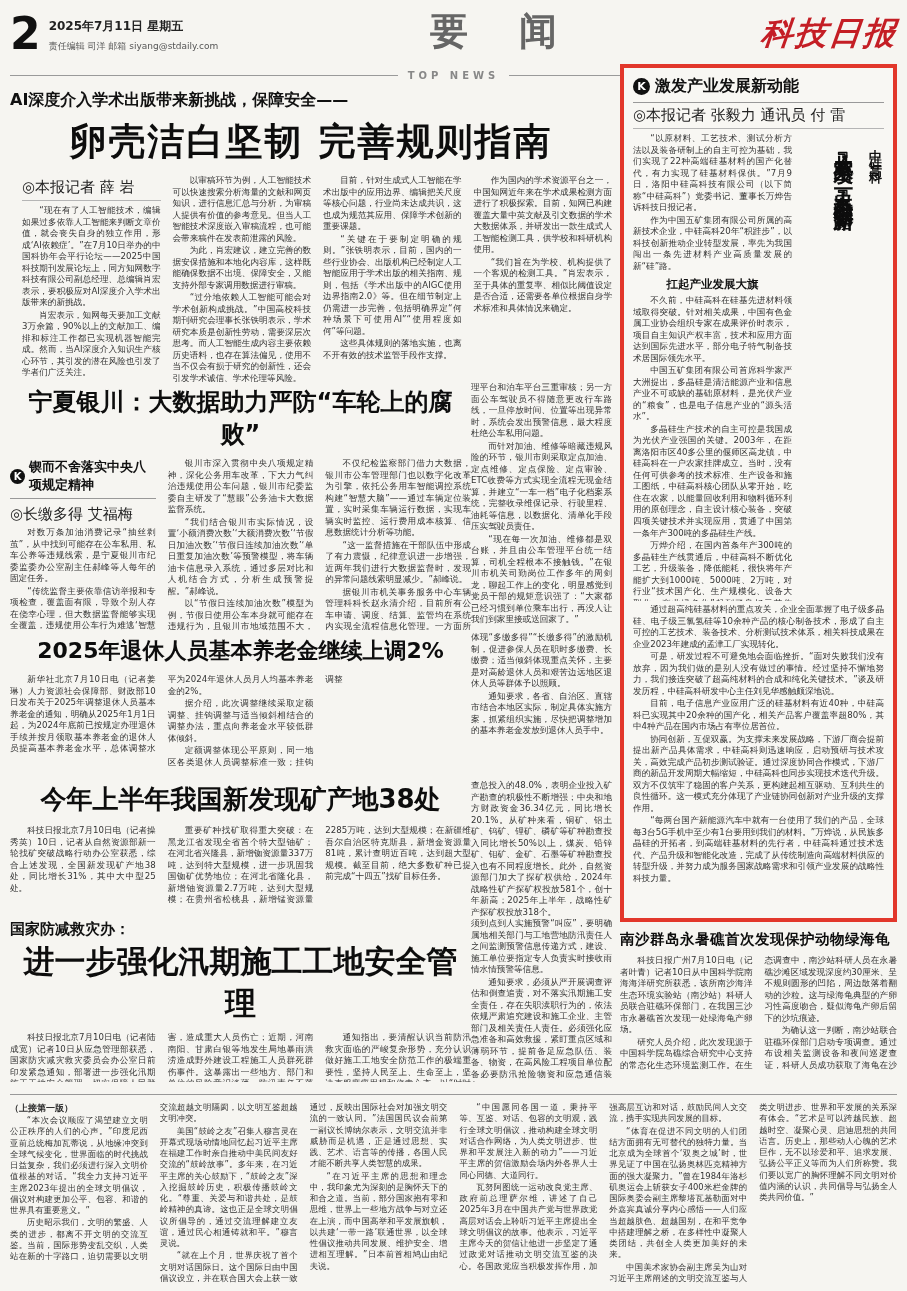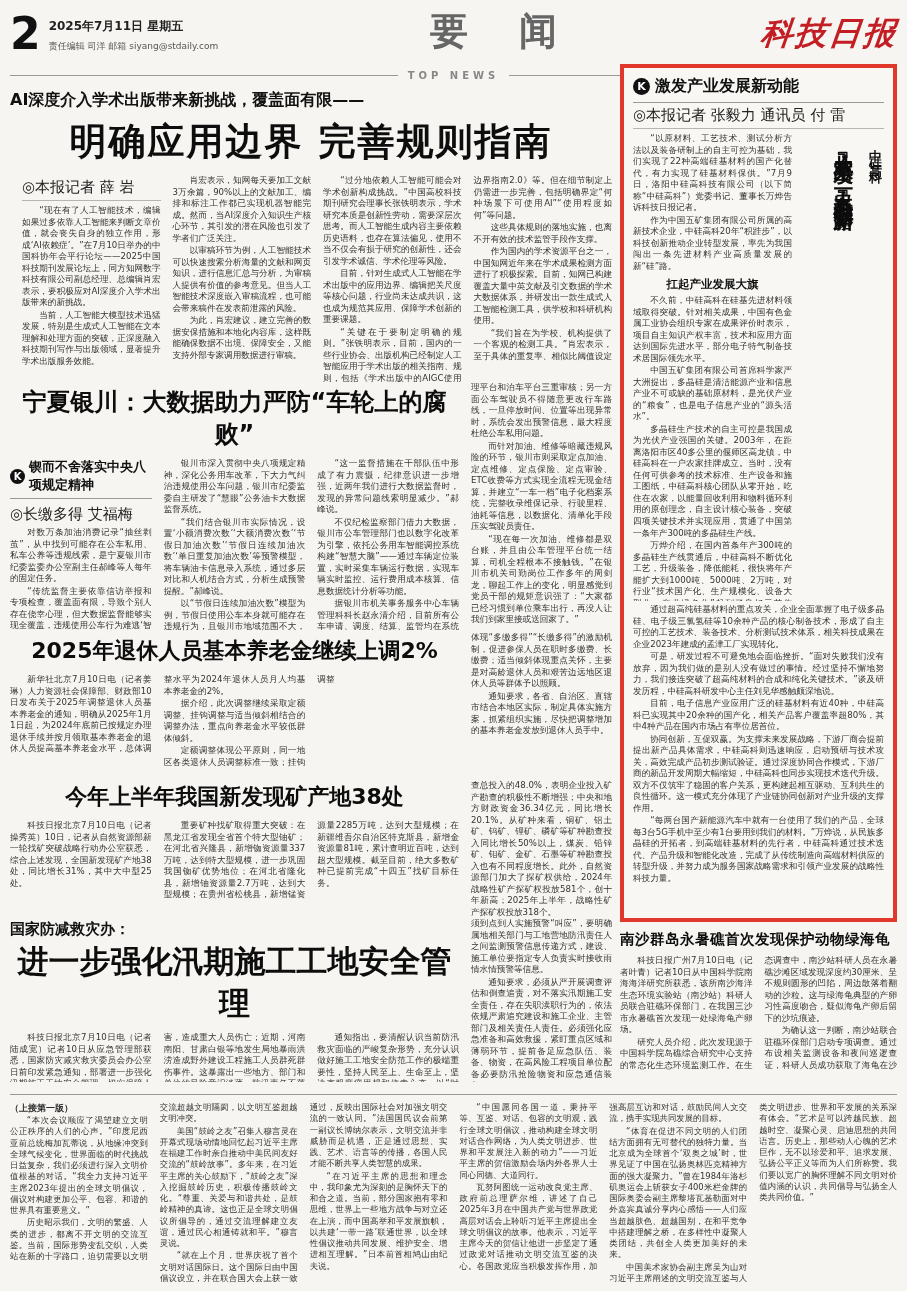--- a/index.html
+++ b/index.html
@@ -45,34 +45,34 @@
   .kicon { width:15px; height:15px; min-width:15px; border-radius:50%; background:#111; color:#fff;
            font-size:10px; font-weight:900; display:inline-flex; align-items:center; justify-content:center; }
 
   
   .art-ai { height:294px; overflow:hidden; }
   .ai-kicker { font-size:16px; font-weight:bold; color:#111; padding:2px 0 4px; }
   .ai-head { font-size:37px; font-weight:900; color:#0d0d0d; text-align:center; letter-spacing:2px; padding:2px 0 8px; }
   .ai-body { height:210px;margin-left:12px; }
 
   
-  .art-row { display:flex; gap:12px; overflow:hidden; }
+  .art-row { display:flex; overflow:hidden; }
   .art-main { flex:1; overflow:hidden; }
   .mid-head { font-weight:900; color:#0d0d0d; text-align:center; }
 
   .art-yc { height:250px; }
   .yc-head { font-size:24px; padding:4px 0 8px; }
   .yc-body { height:198px; }
 
   .art-pn { height:148px; }
   .pn-head { font-size:22px; padding:4px 0 8px; }
   .pn-body { height:100px; }
 
   .art-mn { height:138px; }
-  .mn-head { font-size:22px; padding:2px 0 8px; }
+  .mn-head { font-size:26px; padding:2px 0 8px; }
   .mn-body { height:92px; }
 
   .art-fl { height:164px; }
   .fl-kicker { font-size:15px; font-weight:bold; color:#111; padding:2px 0 2px; }
   .fl-head { font-size:31px; padding:0 0 7px; }
   .fl-body { height:104px; }
 
   
   .redbox { border:4px solid #e2372b; background:#f8f7f3; margin-top:-24px; height:858px; overflow:hidden; padding:8px 9px; }
   .sil-kicker { display:flex; align-items:center; gap:5px; font-size:16px; font-weight:900; color:#111;
@@ -120,27 +120,26 @@
     <span class="rule"></span>
     <span class="topnews">TOP NEWS</span>
     <span class="rule"></span>
   </div>
 
   <div class="main">
 
     <div class="zone-left">
 
       <article class="art-ai">
-        <div class="ai-kicker">AI深度介入学术出版带来新挑战，覆盖面有限——</div>
-        <h1 class="ai-head">明确应用边界  完善规则指南</h1>
+        <div class="ai-kicker">AI深度介入学术出版带来新挑战，保障安全——</div>
+        <h1 class="ai-head">卵壳洁白坚韧  完善规则指南</h1>
         <div class="ai-body body-txt cols4">
           <div class="byline underlined">◎本报记者 薛 岩</div>
           <div>
               <p>“现在有了人工智能技术，编辑如果过多依靠人工智能来判断文章价值，就会丧失自身的独立作用，形成‘AI依赖症’。”在7月10日举办的中国科协年会平行论坛——2025中国科技期刊发展论坛上，同方知网数字科技有限公司副总经理、总编辑肖宏表示，要积极应对AI深度介入学术出版带来的新挑战。</p>
-              <p>当前，人工智能大模型技术迅猛发展，特别是生成式人工智能在文本理解和处理方面的突破，正深度融入科技期刊写作与出版领域，显著提升学术出版服务效能。</p>
               <p>肖宏表示，知网每天要加工文献3万余篇，90%以上的文献加工、编排和标注工作都已实现机器智能完成。然而，当AI深度介入知识生产核心环节，其引发的潜在风险也引发了学者们广泛关注。</p>
               <p>以审稿环节为例，人工智能技术可以快速搜索分析海量的文献和网页知识，进行信息汇总与分析，为审稿人提供有价值的参考意见。但当人工智能技术深度嵌入审稿流程，也可能会带来稿件在发表前泄露的风险。</p>
               <p>为此，肖宏建议，建立完善的数据安保措施和本地化内容库，这样既能确保数据不出境、保障安全，又能支持外部专家调用数据进行审稿。</p>
               <p>“过分地依赖人工智能可能会对学术创新构成挑战。”中国高校科技期刊研究会理事长张铁明表示，学术研究本质是创新性劳动，需要深层次思考。而人工智能生成内容主要依赖历史语料，也存在算法偏见，使用不当不仅会有损于研究的创新性，还会引发学术诚信、学术伦理等风险。</p>
               <p>目前，针对生成式人工智能在学术出版中的应用边界、编辑把关尺度等核心问题，行业尚未达成共识，这也成为规范其应用、保障学术创新的重要课题。</p>
               <p>“关键在于要制定明确的规则。”张铁明表示，目前，国内的一些行业协会、出版机构已经制定人工智能应用于学术出版的相关指南、规则，包括《学术出版中的AIGC使用边界指南2.0》等。但在细节制定上仍需进一步完善，包括明确界定“何种场景下可使用AI”“使用程度如何”等问题。</p>
               <p>这些具体规则的落地实施，也离不开有效的技术监管手段作支撑。</p>
               <p>作为国内的学术资源平台之一，中国知网近年来在学术成果检测方面进行了积极探索。目前，知网已构建覆盖大量中英文献及引文数据的学术大数据体系，并研发出一款生成式人工智能检测工具，供学校和科研机构使用。</p>
               <p>“我们旨在为学校、机构提供了一个客观的检测工具。”肖宏表示，至于具体的重复率、相似比阈值设定是否合适，还需要各单位根据自身学术标准和具体情况来确定。</p>
             </div>
@@ -155,22 +154,22 @@
               <span class="kicon">K</span>
               <span>锲而不舍落实中央八项规定精神</span>
             </div>
             <div class="byline">◎长缴多得 艾福梅</div>
             <div>
                 <p>对数万条加油消费记录“抽丝剥茧”，从中找到可能存在公车私用、私车公养等违规线索，是宁夏银川市纪委监委办公室副主任郝峰等人每年的固定任务。</p>
                 <p>“传统监督主要依靠信访举报和专项检查，覆盖面有限，导致个别人存在侥幸心理，但大数据监督能够实现全覆盖，违规使用公车行为难逃‘智慧监督’的慧眼。”郝峰说。</p>
                 <p>银川市深入贯彻中央八项规定精神，深化公务用车改革，下大力气纠治违规使用公车问题，银川市纪委监委自主研发了“慧眼”公务油卡大数据监督系统。</p>
                 <p>“我们结合银川市实际情况，设置‘小额消费次数’‘大额消费次数’‘节假日加油次数’‘节假日连续加油次数’‘单日重复加油次数’等预警模型，将车辆油卡信息录入系统，通过多层对比和人机结合方式，分析生成预警提醒。”郝峰说。</p>
                 <p>以“节假日连续加油次数”模型为例，节假日使用公车本身就可能存在违规行为，且银川市地域范围不大，即使执行公务耗油量也有限，连续两天加油不合常理。</p>
+                <p>不仅纪检监察部门借力大数据，银川市公车管理部门也以数字化改革为引擎，依托公务用车智能调控系统构建“智慧大脑”——通过车辆定位装置，实时采集车辆运行数据，实现车辆实时监控、运行费用成本核算、信息数据统计分析等功能。</p>
                 <p>“这一监督措施在干部队伍中形成了有力震慑，纪律意识进一步增强，近两年我们进行大数据监督时，发现的异常问题线索明显减少。”郝峰说。</p>
-                <p>不仅纪检监察部门借力大数据，银川市公车管理部门也以数字化改革为引擎，依托公务用车智能调控系统构建“智慧大脑”——通过车辆定位装置，实时采集车辆运行数据，实现车辆实时监控、运行费用成本核算、信息数据统计分析等功能。</p>
                 <p>据银川市机关事务服务中心车辆管理科科长赵永清介绍，目前所有公车申请、调度、结算、监管均在系统内实现全流程信息化管理。一方面所有非紧急用车需求必须提前申请、同步上传依据，并经过用车单位、管</p>
               </div>
           </div>
         </div>
         <div class="cont body-txt">
             <p>理平台和泊车平台三重审核；另一方面公车驾驶员不得随意更改行车路线，一旦停放时间、位置等出现异常时，系统会发出预警信息，最大程度杜绝公车私用问题。</p>
             <p>而针对加油、维修等暗藏违规风险的环节，银川市则采取定点加油、定点维修、定点保险、定点审验、ETC收费等方式实现全流程无现金结算，并建立“一车一档”电子化档案系统，完整收录维保记录、行驶里程、油耗等信息，以数据化、清单化手段压实驾驶员责任。</p>
             <p>“现在每一次加油、维修都是双台账，并且由公车管理平台统一结算，司机全程根本不接触钱。”在银川市机关司勤岗位工作多年的周剑龙，聊起工作上的变化，明显感觉到党员干部的规矩意识强了：“大家都已经习惯到单位乘车出行，再没人让我们到家里接或送回家了。”</p>
           </div>
       </article>

